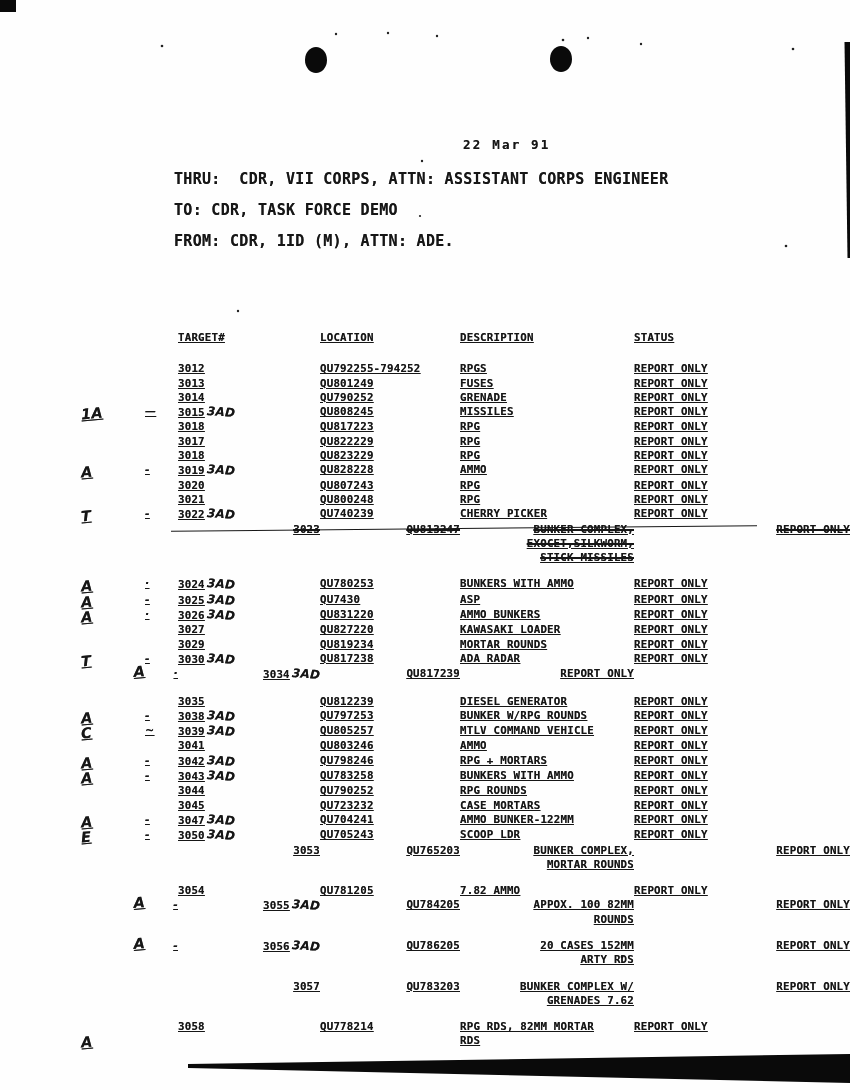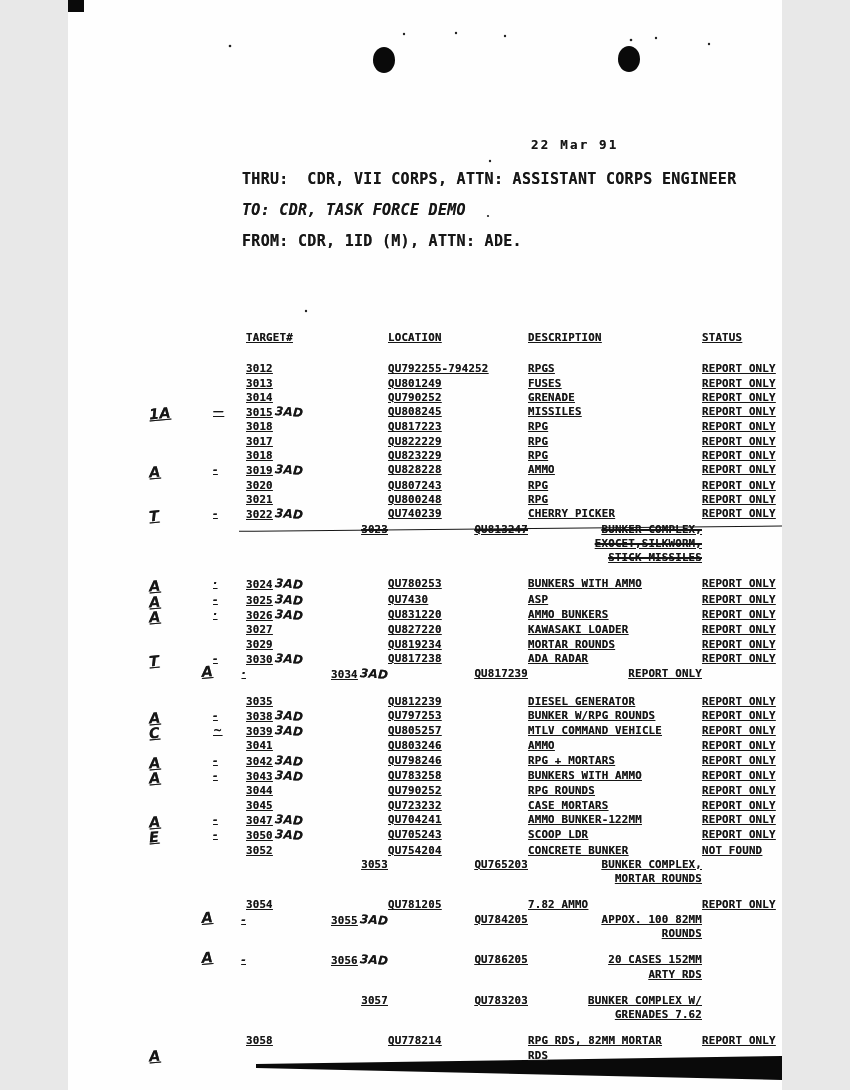--- a/index.html
+++ b/index.html
@@ -1,32 +1,32 @@
 <!DOCTYPE html>
 <html><head>
 <meta charset="utf-8">
 <style>
   html,body { margin:0; padding:0; background:#e8e8e8; }
   .page {
-    position:relative; width:714px; height:1090px; margin:0 auto;
+    position:relative; width:850px; height:1090px; margin:0 auto;
     background:#fefefe; overflow:hidden;
     font-family:"DejaVu Sans Mono", monospace;
     color:#161616;
     text-shadow:0 0 0.5px rgba(22,22,22,0.65);
   }
   .date-line {
     position:absolute; left:463px; top:137px;
     font-size:12.5px; font-weight:bold; letter-spacing:2.2px; white-space:pre;
   }
   .hdr-line {
     position:absolute; left:174px;
     font-size:15px; font-weight:bold; letter-spacing:0.3px; white-space:pre;
   }
   .hdr-thru    { top:170px; }
-  .hdr-to      { top:201px;font-style:italic; }
+  .hdr-to      { top:201px; }
   .hdr-from    { top:232px; }
   .hdr-subject { top:263px; }
 
   .ttable {
     position:absolute; left:75px; top:331px; width:775px;
     font-size:10.8px; line-height:14.3px; font-weight:bold; letter-spacing:0.2px;text-decoration:underline;
   }
   .trow {
     display:grid;
     grid-template-columns:70px 33px 142px 140px 174px 1fr;
@@ -330,28 +330,20 @@
           <span class="cell c-status">REPORT ONLY</span>
         </div>
         <div class="trow">
           <span class="cell c-margin hand">E</span>
           <span class="cell c-mark hand">-</span>
           <span class="cell c-target"><span>3050</span><span class="hand-suffix">3AD</span></span>
           <span class="cell c-loc">QU705243</span>
           <span class="cell c-desc">SCOOP LDR</span>
           <span class="cell c-status">REPORT ONLY</span>
         </div>
-        <div class="trow">
-          <span class="cell c-margin hand"></span>
-          <span class="cell c-mark hand"></span>
-          <span class="cell c-target"><span>3052</span></span>
-          <span class="cell c-loc">QU754204</span>
-          <span class="cell c-desc">CONCRETE BUNKER</span>
-          <span class="cell c-status">NOT FOUND</span>
-        </div>
         <div class="trow gap-after">
           <span class="cell c-margin hand"></span>
           <span class="cell c-mark hand"></span>
           <span class="cell c-target"><span>3053</span></span>
           <span class="cell c-loc">QU765203</span>
           <span class="cell c-desc">BUNKER COMPLEX,
 MORTAR ROUNDS</span>
           <span class="cell c-status">REPORT ONLY</span>
         </div>
         <div class="trow">

